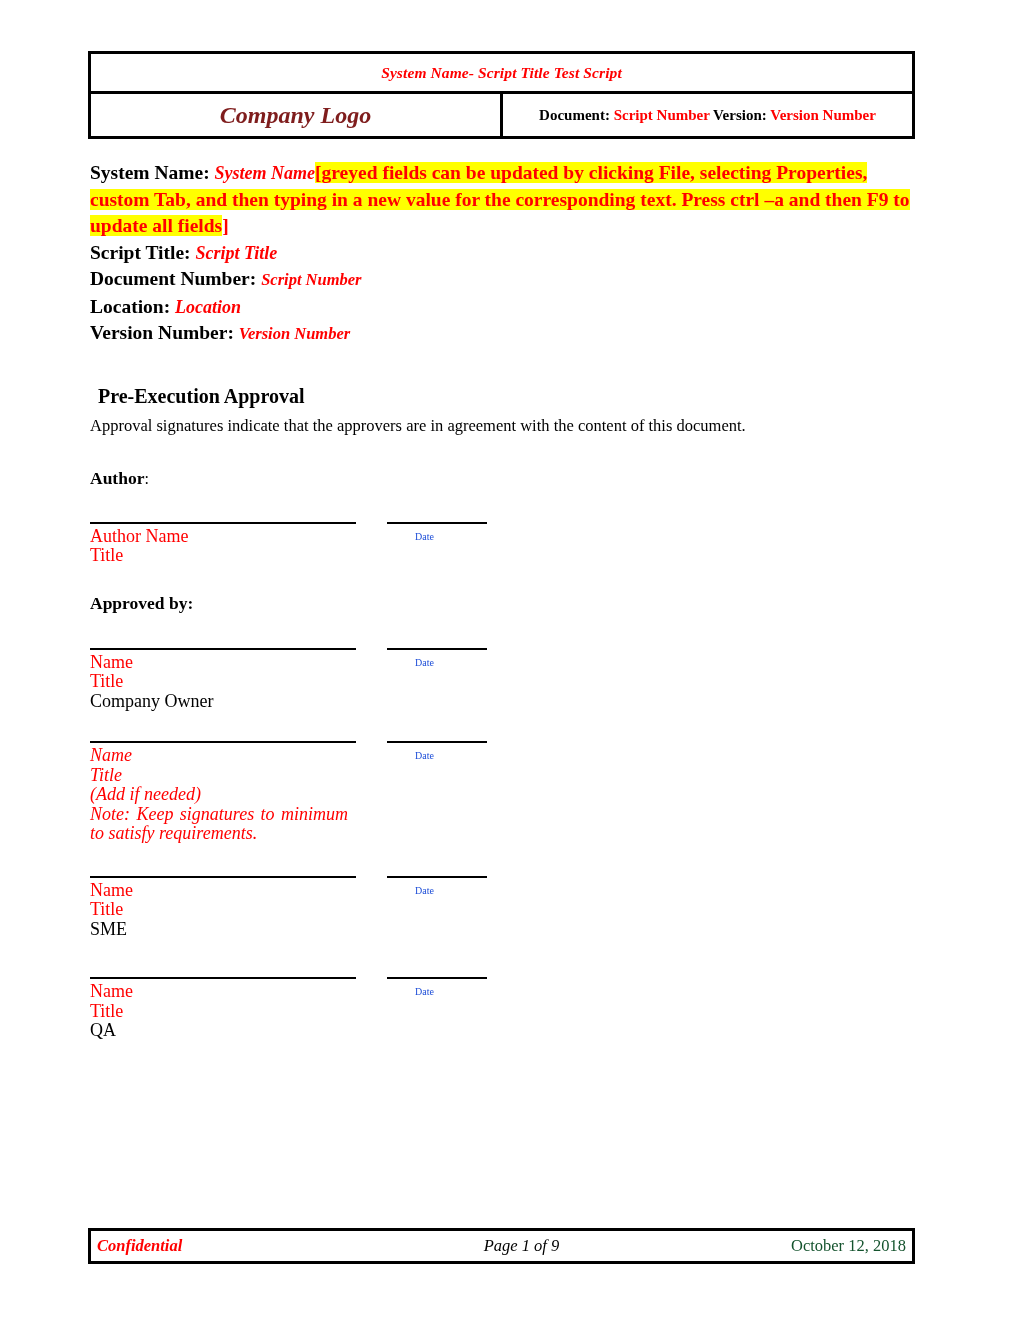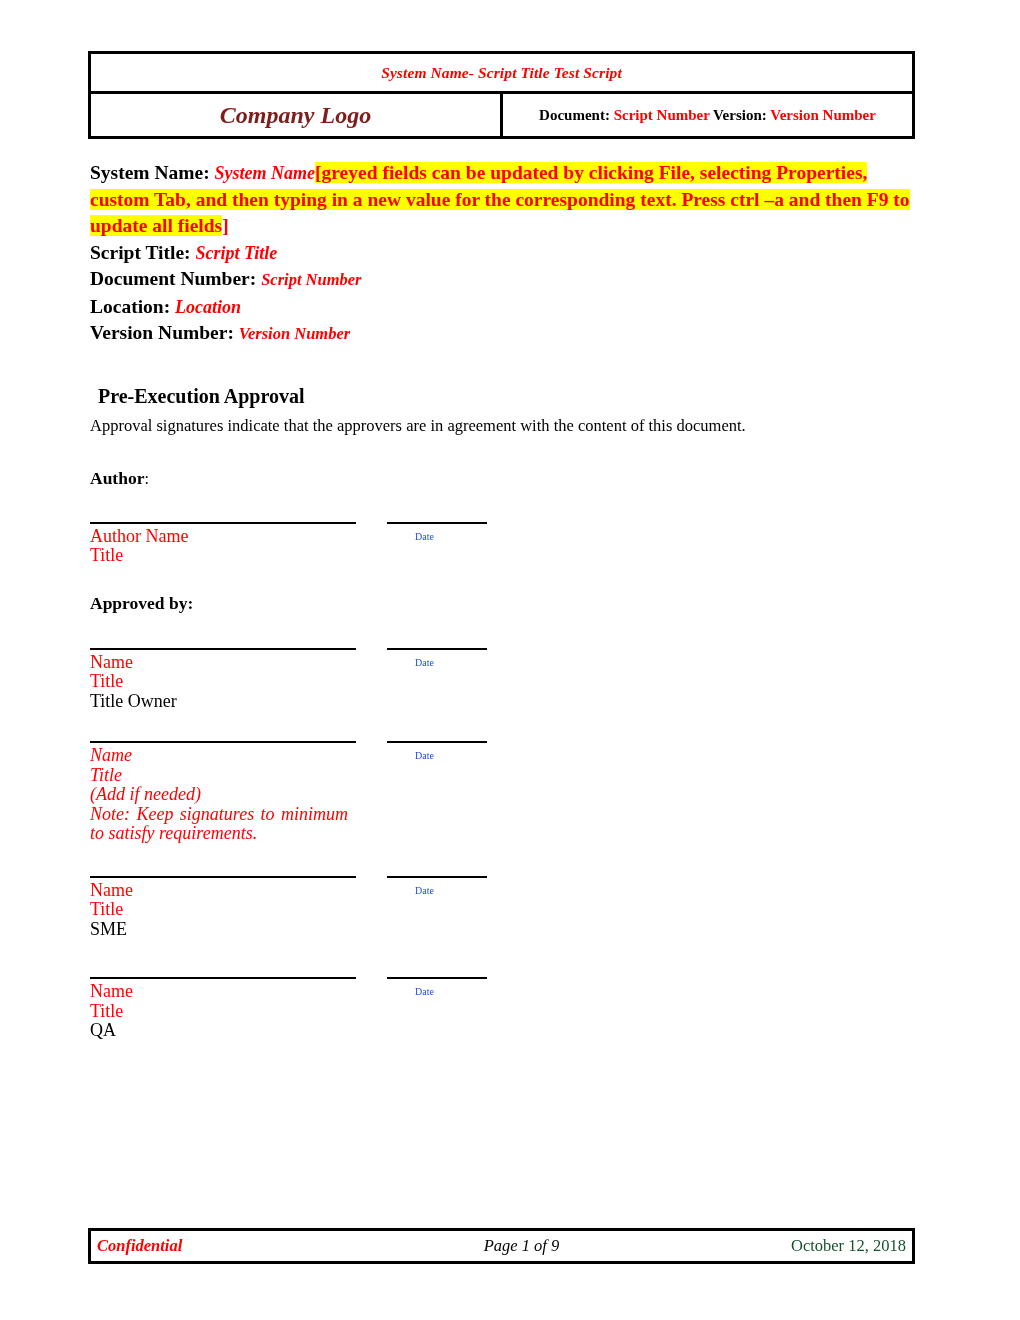--- a/index.html
+++ b/index.html
@@ -276,21 +276,21 @@
 
   <div class="sig-block" style="padding-top:34px;">
     <div class="sig-rules">
       <div class="rule-name"></div>
       <div class="rule-date"></div>
     </div>
     <div class="sig-body">
       <div class="sig-names">
         <div class="nm-red">Name</div>
         <div class="nm-red">Title</div>
-        <div class="nm-black">Title Owner</div>
+        <div class="nm-black">Company Owner</div>
       </div>
       <div class="date-label">Date</div>
     </div>
   </div>
 
   <div class="sig-block" style="padding-top:30px;">
     <div class="sig-rules">
       <div class="rule-name"></div>
       <div class="rule-date"></div>
     </div>

